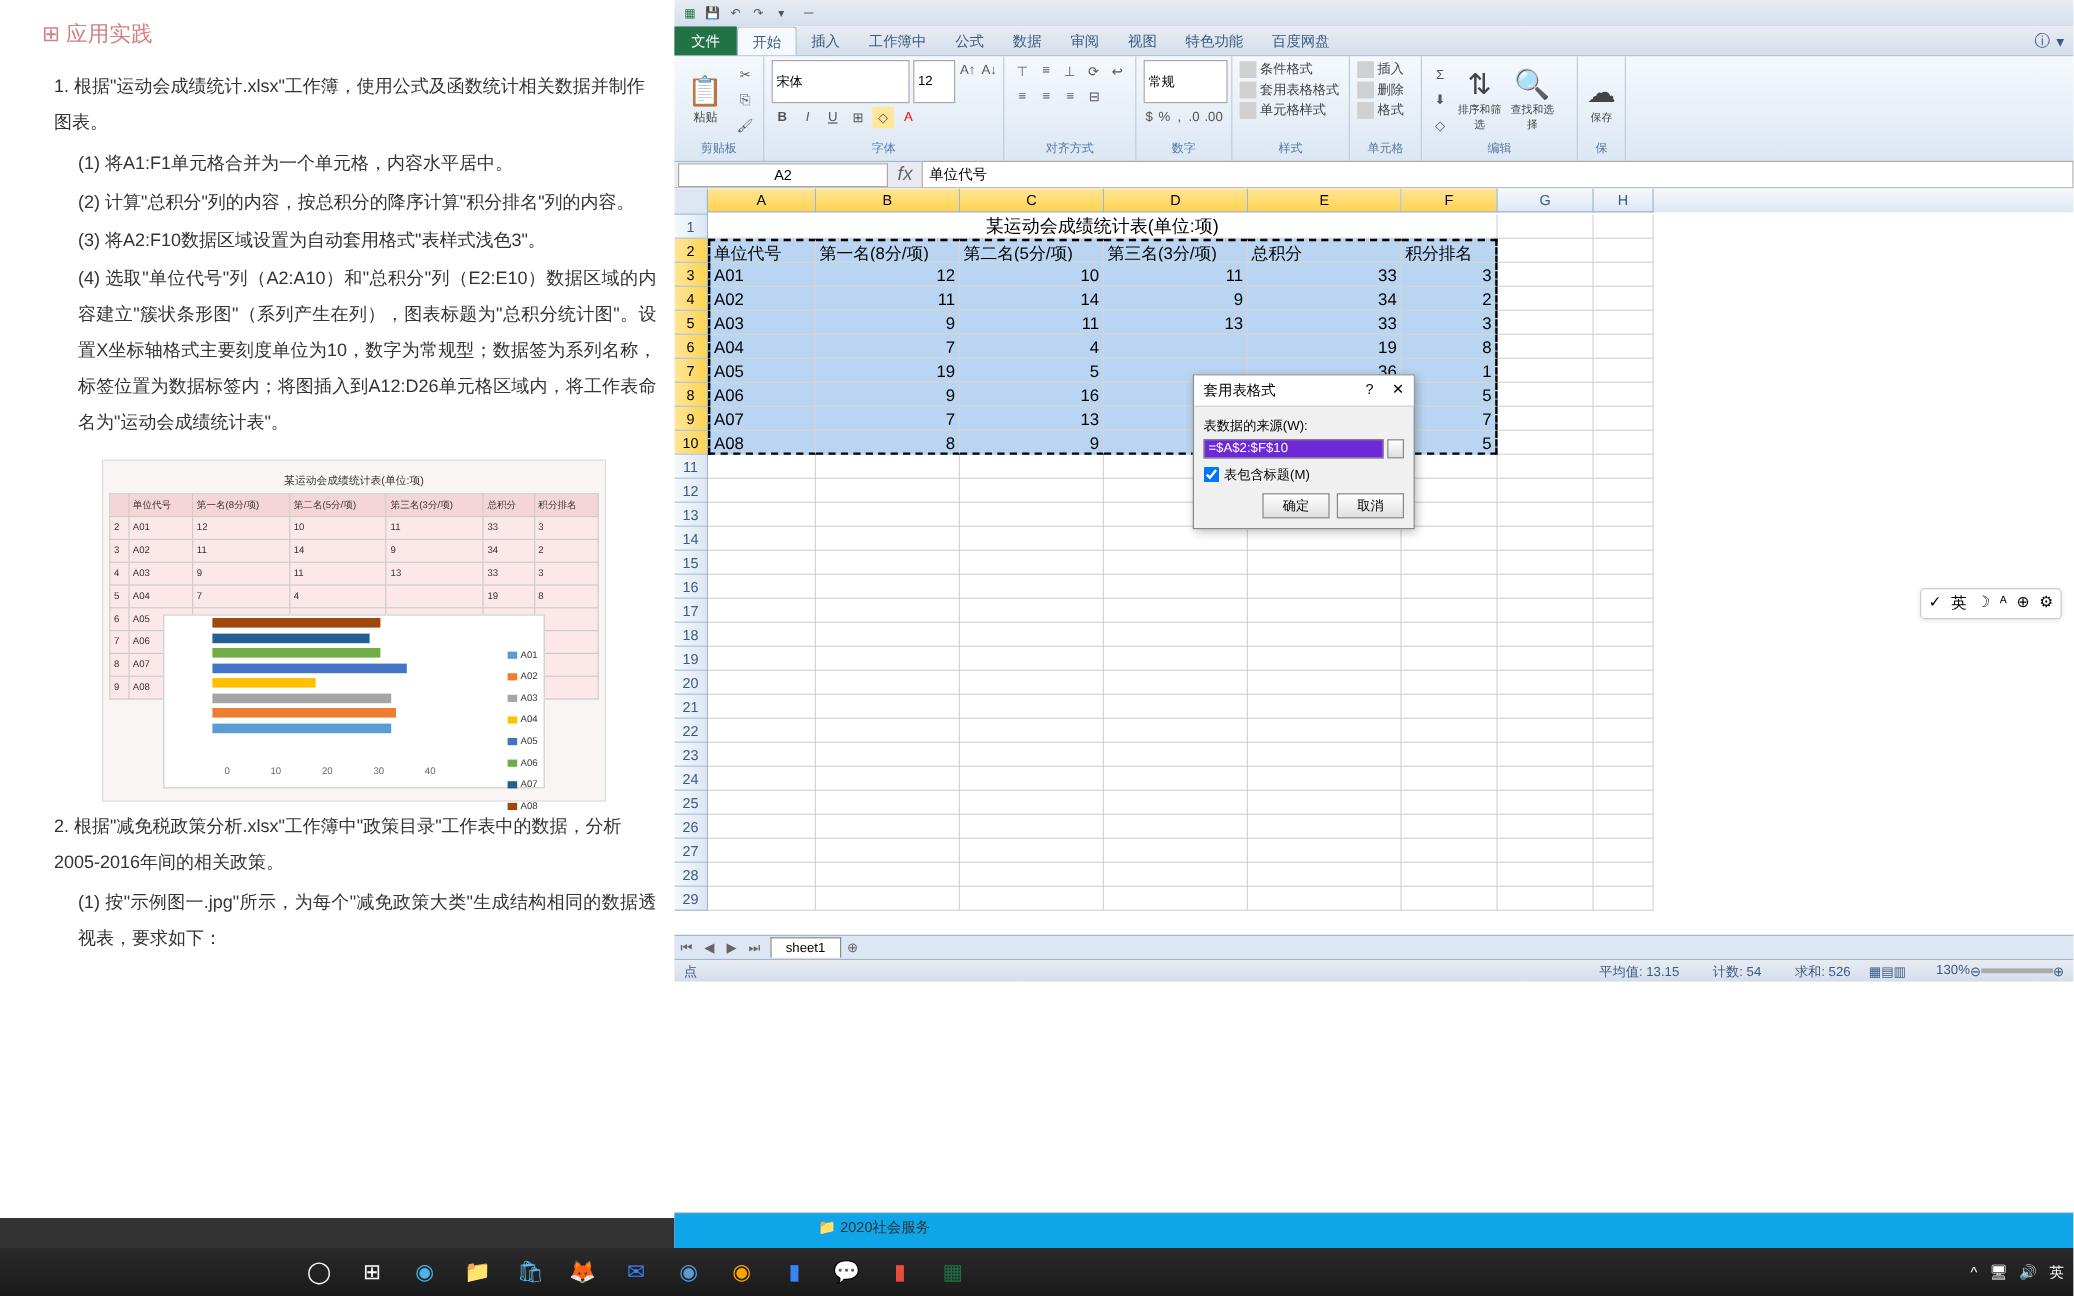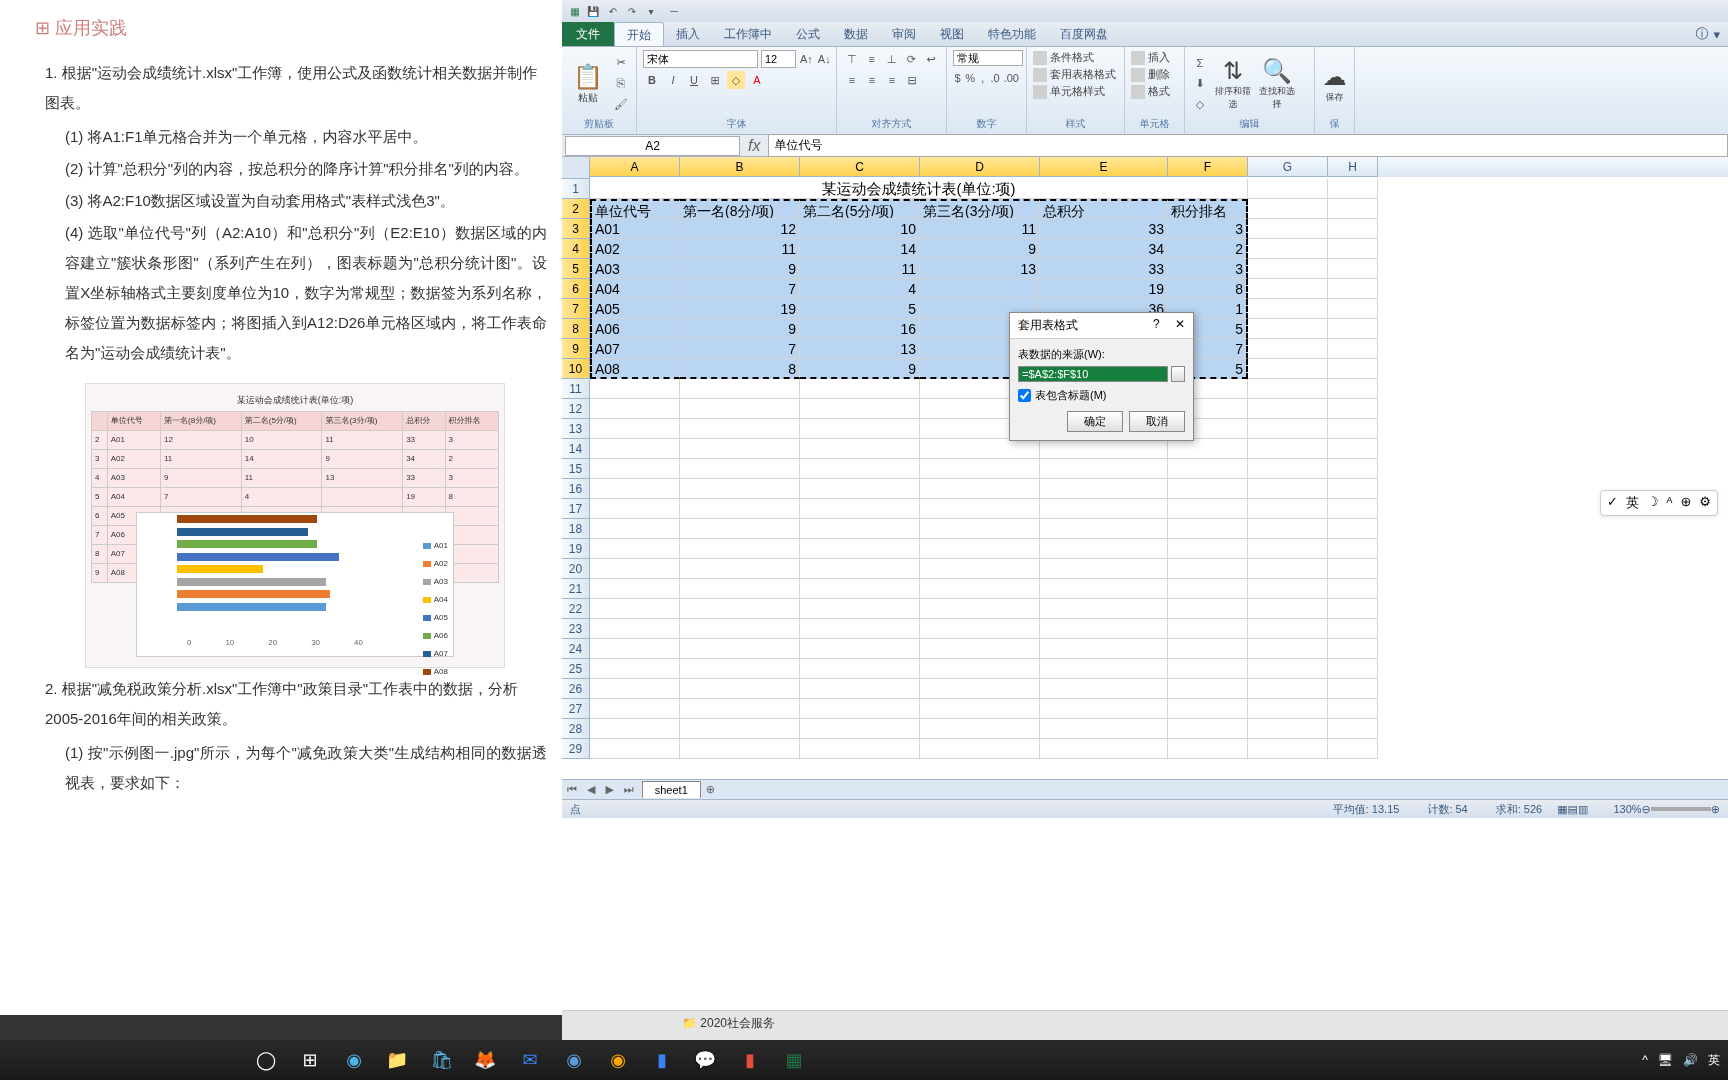--- a/index.html
+++ b/index.html
@@ -44,21 +44,21 @@
 .excel-menubar .right-icons { margin-left: auto; display: flex; gap: 5px; align-items: center; padding-right: 8px; color: #3b5a82; font-size: 13px; }
 
 .excel-ribbon { height: 88px; background: linear-gradient(#f5f9fd, #dce7f3); display: flex; font-size: 11px; border-bottom: 1px solid #a5b5c9; }
 .ribbon-group { border-right: 1px solid #c0ccda; padding: 3px 6px; display: flex; flex-direction: column; justify-content: space-between; }
 .ribbon-group-label { text-align: center; color: #5578a8; font-size: 10px; }
 .ribbon-group-content { flex: 1; display: flex; align-items: center; gap: 4px; }
 .ribbon-big-btn { width: 40px; text-align: center; font-size: 10px; color: #444; }
 .ribbon-big-btn .icon { font-size: 24px; display: block; }
 .ribbon-small-row { display: flex; flex-direction: column; gap: 3px; }
 .ribbon-small-btn { width: 18px; height: 18px; border: 1px solid transparent; display: inline-flex; align-items: center; justify-content: center; font-size: 11px; color: #555; }
-.ribbon-select { border: 1px solid #aaa; background: #fff; padding: 1px 3px; font-size: 11px; }
+.ribbon-select { border: 1px solid #aaa; background: #fff; padding: 11px 3px; font-size: 11px; }
 .ribbon-item { display: flex; align-items: center; gap: 3px; color: #444; font-size: 11px; white-space: nowrap; }
 .ribbon-item .ic { width: 14px; height: 14px; background: #d0d0d0; display: inline-block; }
 
 .excel-formula-bar { height: 22px; display: flex; align-items: center; border-bottom: 1px solid #a5b5c9; background: #e8ecf2; }
 .name-box { width: 175px; border: 1px solid #aaa; background: #fff; padding: 2px 5px; font-size: 12px; text-align: center; margin-left: 3px; }
 .fx-label { padding: 0 8px; font-style: italic; color: #666; }
 .formula-input { flex: 1; border: 1px solid #aaa; background: #fff; padding: 2px 5px; font-size: 12px; }
 
 .excel-grid-area { position: relative; height: calc(100% - 195px); overflow: hidden; background: #fff; }
 .col-headers { display: flex; height: 20px; background: linear-gradient(#f5f9fd, #dce7f3); position: sticky; top: 0; margin-left: 28px; }
@@ -70,26 +70,26 @@
 .corner { position: absolute; left: 0; top: 0; width: 28px; height: 22px; background: #dce7f3; border-right: 1px solid #9eb6ce; border-bottom: 1px solid #9eb6ce; }
 
 .cells { margin-left: 28px; margin-top: 2px; }
 .cell-row { display: flex; height: 20px; }
 .cell { border-right: 1px solid #d4d4d4; border-bottom: 1px solid #d4d4d4; font-size: 14px; padding: 0 3px; line-height: 20px; overflow: hidden; white-space: nowrap; }
 .cell.num { text-align: right; }
 .cell.selected { background: #b9d5f1; }
 .merged-title { text-align: center; font-size: 15px; }
 
 
-.dialog { position: absolute; left: 994px; top: 312px; width: 185px; background: #f0f0f0; border: 1px solid #888; box-shadow: 2px 2px 8px rgba(0,0,0,0.3); z-index: 100; margin-left: 15px; }
+.dialog { position: absolute; left: 994px; top: 312px; width: 185px; background: #f0f0f0; border: 1px solid #888; box-shadow: 2px 2px 8px rgba(0,0,0,0.3); z-index: 100; }
 .dialog-title { background: #fff; padding: 4px 8px; font-size: 12px; display: flex; justify-content: space-between; border-bottom: 1px solid #ccc; }
 .dialog-body { padding: 8px; font-size: 11px; }
 .dialog-input-row { display: flex; align-items: center; gap: 3px; margin: 4px 0; }
 .dialog-input { flex: 1; border: 1px solid #888; background: #fff; padding: 1px 3px; font-size: 11px; }
-.dialog-input.highlight { background: #15803d; color: #fff; }
+.dialog-input.highlight { background: #6d28d9; color: #fff; }
 .range-btn { width: 16px; height: 16px; border: 1px solid #888; background: linear-gradient(#fff,#ddd); }
 .dialog-checkbox { margin: 6px 0; display: flex; align-items: center; gap: 4px; }
 .dialog-buttons { display: flex; justify-content: flex-end; gap: 6px; margin-top: 8px; }
 .dialog-btn { padding: 2px 16px; border: 1px solid #888; background: linear-gradient(#fff,#e0e0e0); font-size: 11px; }
 
 
 .excel-status { position: absolute; bottom: 22px; left: 0; right: 0; height: 19px; background: linear-gradient(#e8ecf2, #d4dfec); display: flex; align-items: center; font-size: 11px; padding: 0 8px; color: #3b5a82; border-top: 1px solid #a5b5c9; }
 .excel-status .spacer { flex: 1; }
 .excel-sheet-tabs { position: absolute; bottom: 41px; left: 0; right: 0; height: 20px; background: #dce7f3; display: flex; align-items: center; font-size: 11px; border-top: 1px solid #a5b5c9; }
 .sheet-nav { padding: 0 5px; color: #666; }
@@ -98,21 +98,21 @@
 
 .float-toolbar { position: absolute; right: 10px; top: 490px; background: #fff; border: 1px solid #ccc; border-radius: 4px; padding: 3px 6px; display: flex; gap: 8px; font-size: 13px; box-shadow: 0 1px 4px rgba(0,0,0,0.1); z-index: 50; }
 
 
 .bottom-bar { position: absolute; bottom: 0; left: 0; right: 0; height: 40px; background: linear-gradient(#2a2a2a, #1a1a1a); display: flex; align-items: center; }
 .search-area { position: absolute; bottom: 0; left: 0; width: 240px; height: 40px; background: #fff; border-top: 1px solid #ccc; padding: 10px; font-size: 13px; color: #999; }
 .taskbar-icons { margin-left: 245px; display: flex; gap: 2px; align-items: center; height: 100%; }
 .taskbar-icon { width: 42px; height: 40px; display: flex; align-items: center; justify-content: center; color: #fff; font-size: 18px; }
 .tray { margin-left: auto; display: flex; align-items: center; gap: 10px; padding-right: 8px; color: #fff; font-size: 12px; }
 
-.partial-explorer { position: absolute; left: 562px; bottom: 40px; right: 0; height: 30px; background: #e5e5e5; border-top: 1px solid #ccc; font-size: 12px; padding: 4px 120px; color: #333; }
+.partial-explorer { position: absolute; left: 562px; bottom: 40px; right: 0; height: 30px; background: #0ea5e9; border-top: 1px solid #ccc; font-size: 12px; padding: 4px 120px; color: #333; }
 
 .thumbnail-strip { position: absolute; left: 0; bottom: 40px; width: 562px; height: 25px; background: #333; }
 </style>
 </head>
 <body>
 
 <div class="left-panel">
   <div class="doc-title">应用实践</div>
   <div class="doc-content">
     <div class="main-item">1.  根据"运动会成绩统计.xlsx"工作簿，使用公式及函数统计相关数据并制作图表。</div>

